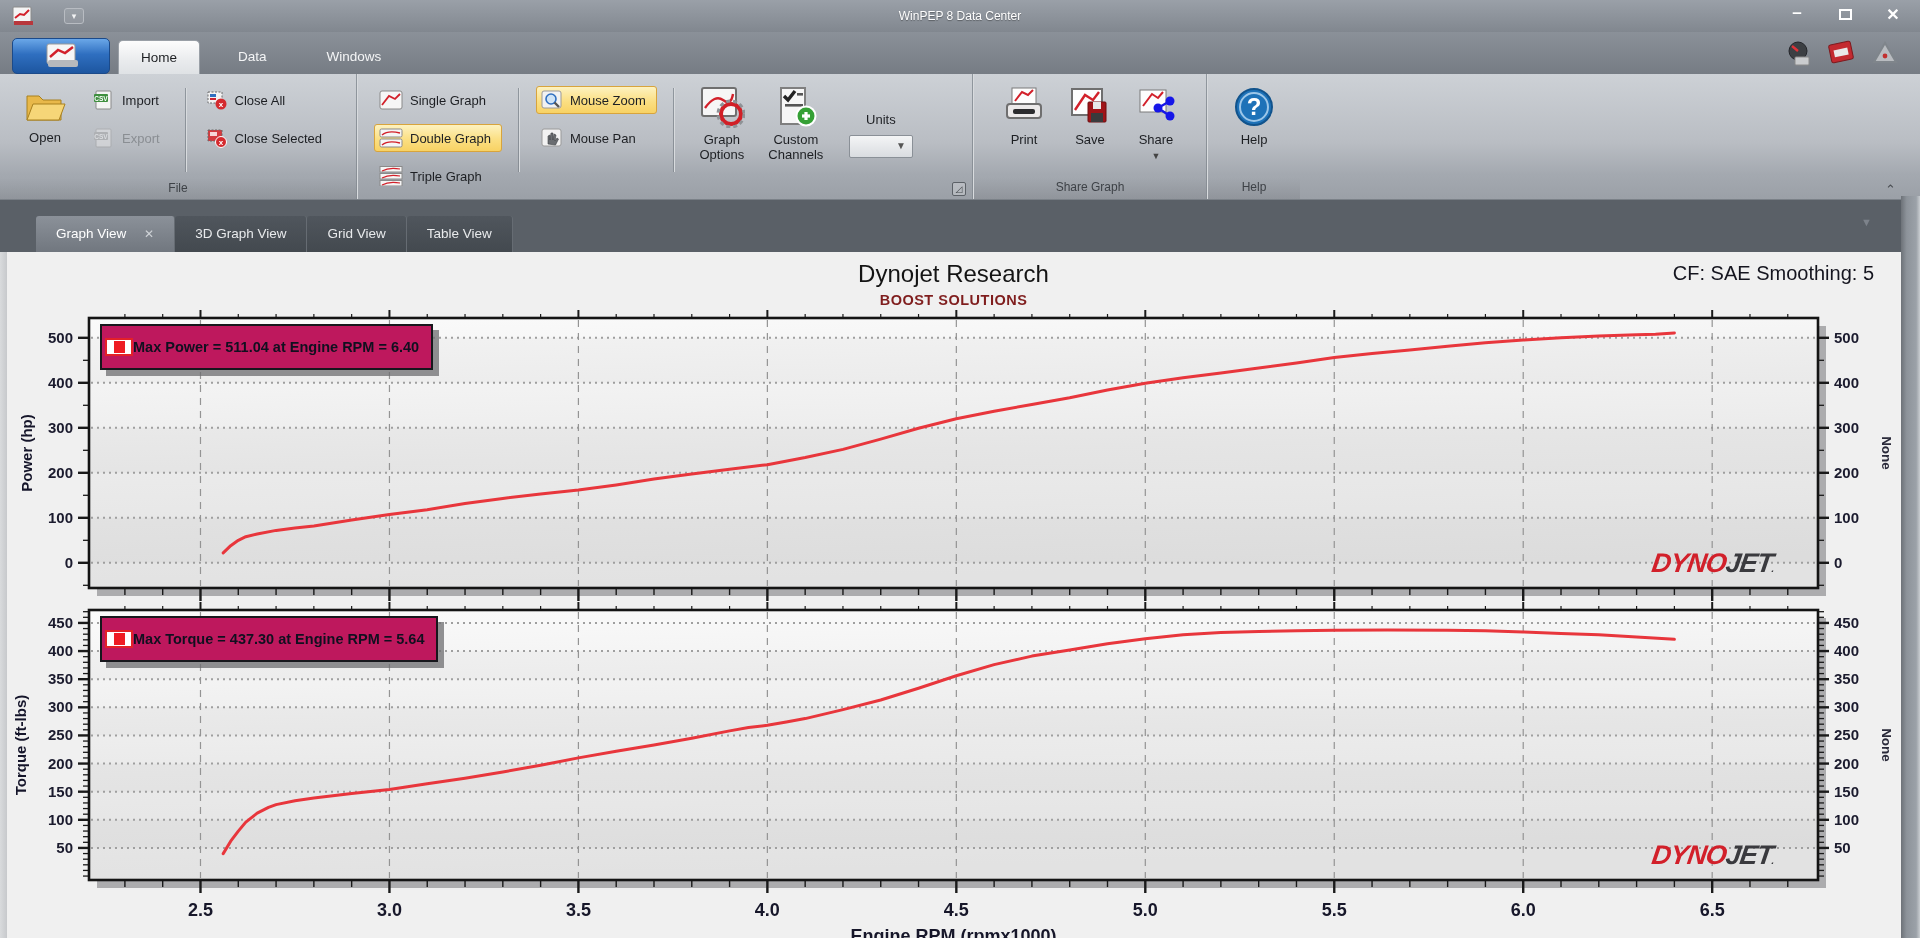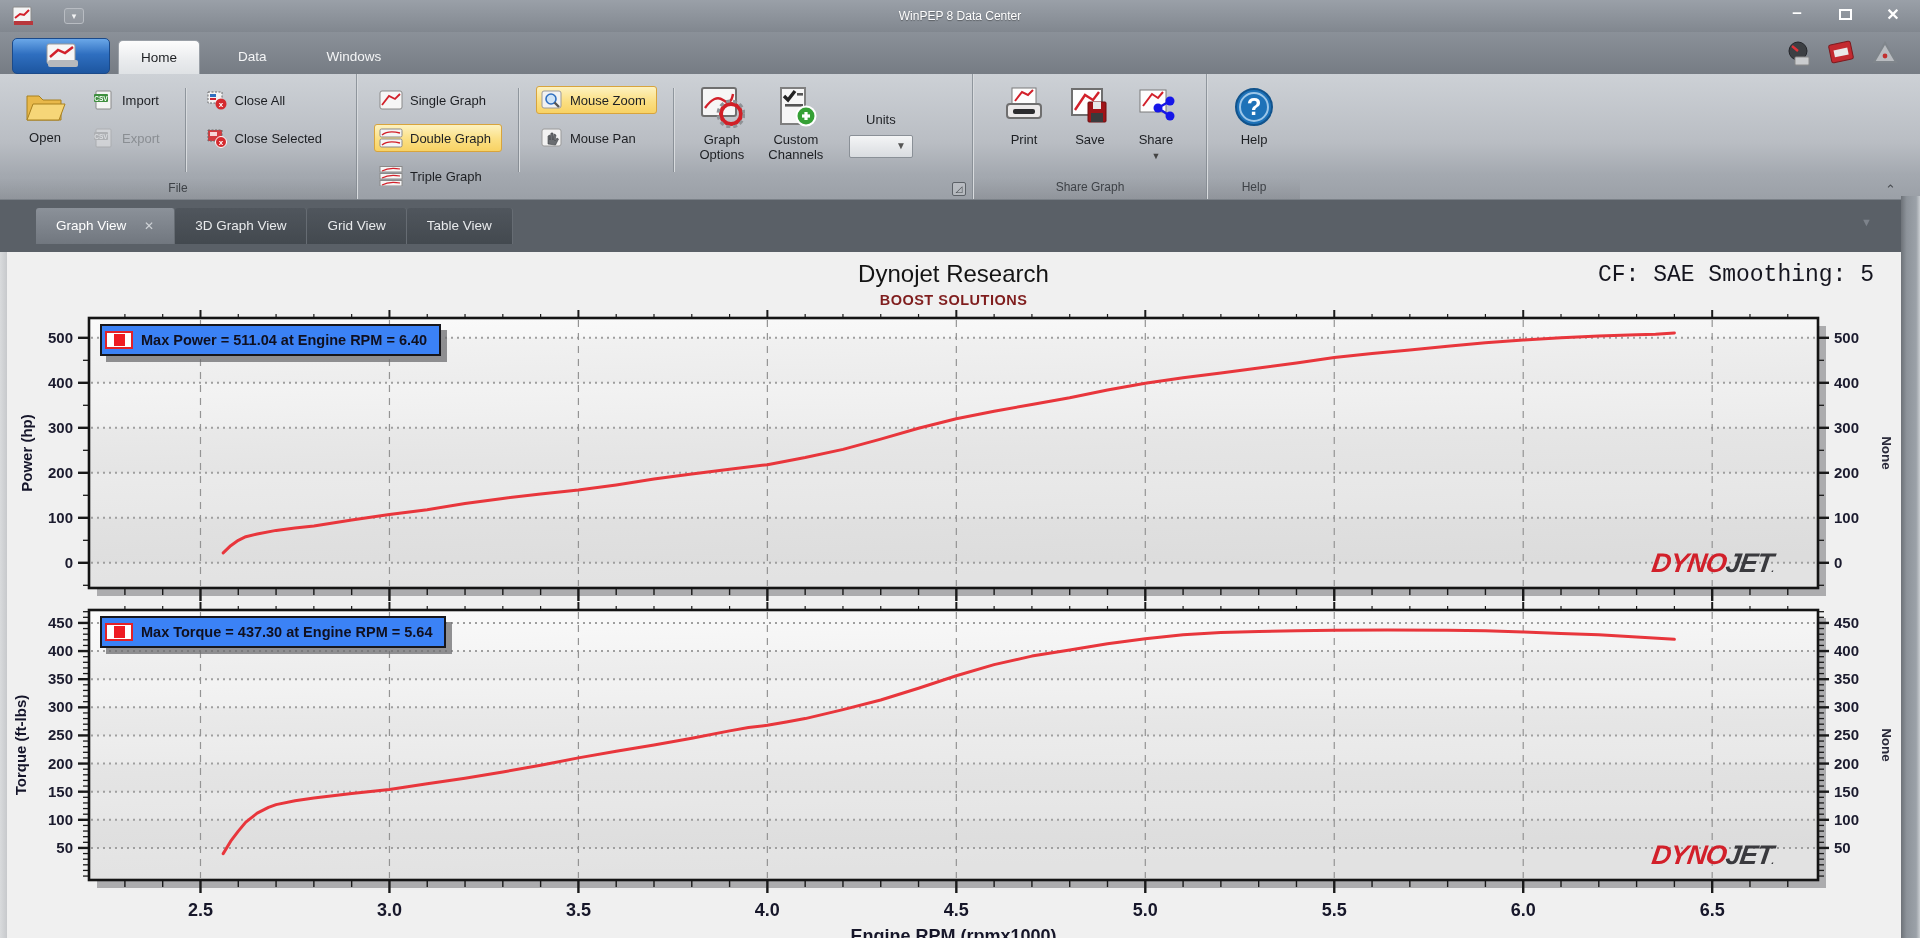--- a/index.html
+++ b/index.html
@@ -57,42 +57,42 @@
     background:linear-gradient(#f4f5f6,#d9dce0); position:relative; }
   .units-combo span { position:absolute; right:6px; top:4px; font-size:10px; color:#555; }
   .share-caret { font-size:9px; color:#444; margin-top:-2px; }
   .launcher { position:absolute; right:6px; bottom:3px; width:14px; height:14px;
     border:1px solid #5c6167; border-radius:2px; color:#44484d; font-size:9px;
     line-height:12px; text-align:center; background:rgba(255,255,255,.25); }
   .ribbon-collapse { position:absolute; right:24px; bottom:2px; color:#4a4e53; font-size:13px; }
 
   
   .viewtabs { position:absolute; top:200px; left:0; width:1920px; height:52px; background:#5a6067; }
-  .vtab-row { position:absolute; left:36px; bottom:8px; display:flex; height:36px; }
+  .vtab-row { position:absolute; left:36px; bottom:0; display:flex; height:36px; }
   .vtab { padding:0 20px; font-size:13.5px; color:#e8eaec; line-height:36px;
     background:linear-gradient(#50565d,#43494f); border-right:1px solid #666c73; border-radius:3px 3px 0 0; }
   .vtab.active { background:linear-gradient(#8b9199,#71777f); color:#ffffff; }
   .vtab .closex { margin-left:14px; font-size:12px; color:#cfd3d7; }
   .vtabs-drop { position:absolute; right:48px; top:16px; color:#7d838b; font-size:11px; }
 
   
   .content { position:absolute; top:252px; left:0; width:1920px; height:686px; background:#f0f0f0; }
   .edge-left { position:absolute; top:252px; left:0; width:7px; height:686px;
     background:linear-gradient(90deg,#d9dbdd,#c7c9cc); }
   .edge-right { position:absolute; top:196px; right:0; width:19px; height:742px;
     background:linear-gradient(90deg,#6d7278,#8d939a 30%,#9ba1a8 80%,#c9cdd1); }
   .chart-title { position:absolute; top:8px; left:89px; width:1729px; text-align:center;
     font-size:24px; color:#141414; }
   .chart-subtitle { position:absolute; top:40px; left:89px; width:1729px; text-align:center;
     font-size:14.5px; font-weight:700; letter-spacing:.5px; color:#7f1d1d; }
-  .cf-label { position:absolute; top:10px; right:46px; font-size:23px; color:#15151f;font-family:Liberation Mono, monospace; }
+  .cf-label { position:absolute; top:10px; right:46px; font-size:20px; color:#15151f; }
   svg.charts { position:absolute; top:0; left:0; }
 
-  .legend { position:absolute; left:100px; display:flex; align-items:center; gap:8px;
-    background:#3b82f6; border:2px solid #17171c; padding:2px 12px 2px 3px; height:32px;
+  .legend { position:absolute; left:100px; display:flex; align-items:center; 
+    background:#be185d; border:2px solid #17171c; padding:2px 12px 2px 3px; height:46px;
     box-shadow:6px 6px 0 rgba(110,110,112,.75); font-size:14.5px; font-weight:600; color:#10101f; }
   .legend.l1 { top:72px; } .legend.l2 { top:364px; }
   .swatch { width:28px; height:18px; background:#fff; border:2px solid #e32128;
     display:flex; align-items:center; justify-content:center; }
   .swatch i { display:block; width:11px; height:12px; background:#ee1c23; }
 
   .dynojet { position:absolute; font-style:italic; font-weight:900; font-size:27px;
     letter-spacing:-1px; transform:skewX(-8deg); white-space:nowrap; }
   .dynojet .p1 { color:#d2202a; } .dynojet .p2 { color:#3a3a3e; }
   .dynojet .reg { font-size:10px; color:#3a3a3e; }

